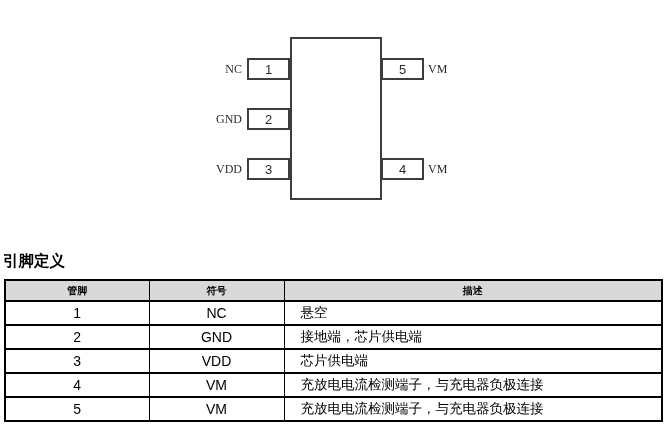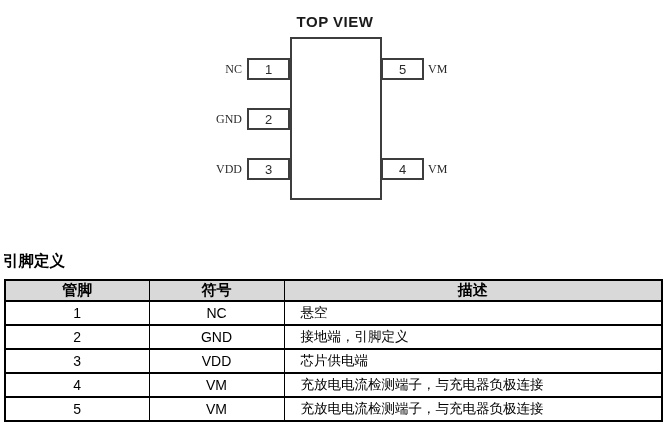--- a/index.html
+++ b/index.html
@@ -26,35 +26,34 @@
     text-align: center; font-size: 12.5px; color: #2b2b2b; }
 
   
   .section-title { position: absolute; left: 3px; top: 251px;
     font-weight: bold; font-size: 15.5px; color: #000; }
   table.pin-table { position: absolute; left: 4px; top: 279px; width: 657px;
     border-collapse: collapse; table-layout: fixed; border: 2px solid #000; }
   .pin-table col.c1 { width: 144px; }
   .pin-table col.c2 { width: 135px; }
   .pin-table col.c3 { width: 378px; }
-  .pin-table th { background: #d9d9d9; height: 21px; font-size: 15px; font-weight: bold;
+  .pin-table th { background: #d9d9d9; height: 21px; font-size: 10px; font-weight: bold;
     text-align: center; border: 1px solid #000; border-top-width: 2px; border-bottom-width: 2px; }
   .pin-table td { height: 24px; font-size: 14px; text-align: center;
     border: 1px solid #000; border-top-width: 2px; border-bottom-width: 2px;
     vertical-align: middle; }
   .pin-table td.desc { text-align: left; padding-left: 16px;
     font-family: "Liberation Serif", serif; font-size: 13.5px; }
 </style>
 </head>
 <body>
 
 <div class="page">
 
   <div class="diagram">
-    <div class="topview-title">TOP VIEW</div>
 
     <div class="chip-body"></div>
 
     <div class="pin-lbl l" style="top:62px">NC</div>
     <div class="pin-box l" style="top:58px">
       <span>1</span>
     </div>
 
     <div class="pin-lbl l" style="top:112px">GND</div>
     <div class="pin-box l" style="top:108px">
@@ -95,21 +94,21 @@
     </thead>
     <tbody>
       <tr>
         <td>1</td>
         <td>NC</td>
         <td class="desc">悬空</td>
       </tr>
       <tr>
         <td>2</td>
         <td>GND</td>
-        <td class="desc">接地端，引脚定义</td>
+        <td class="desc">接地端，芯片供电端</td>
       </tr>
       <tr>
         <td>3</td>
         <td>VDD</td>
         <td class="desc">芯片供电端</td>
       </tr>
       <tr>
         <td>4</td>
         <td>VM</td>
         <td class="desc">充放电电流检测端子，与充电器负极连接</td>

